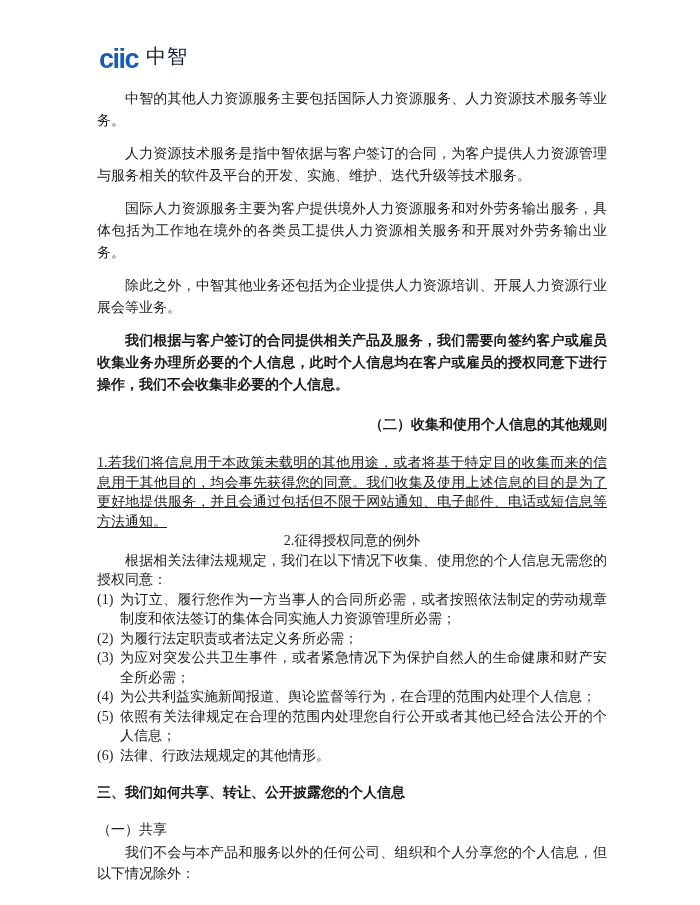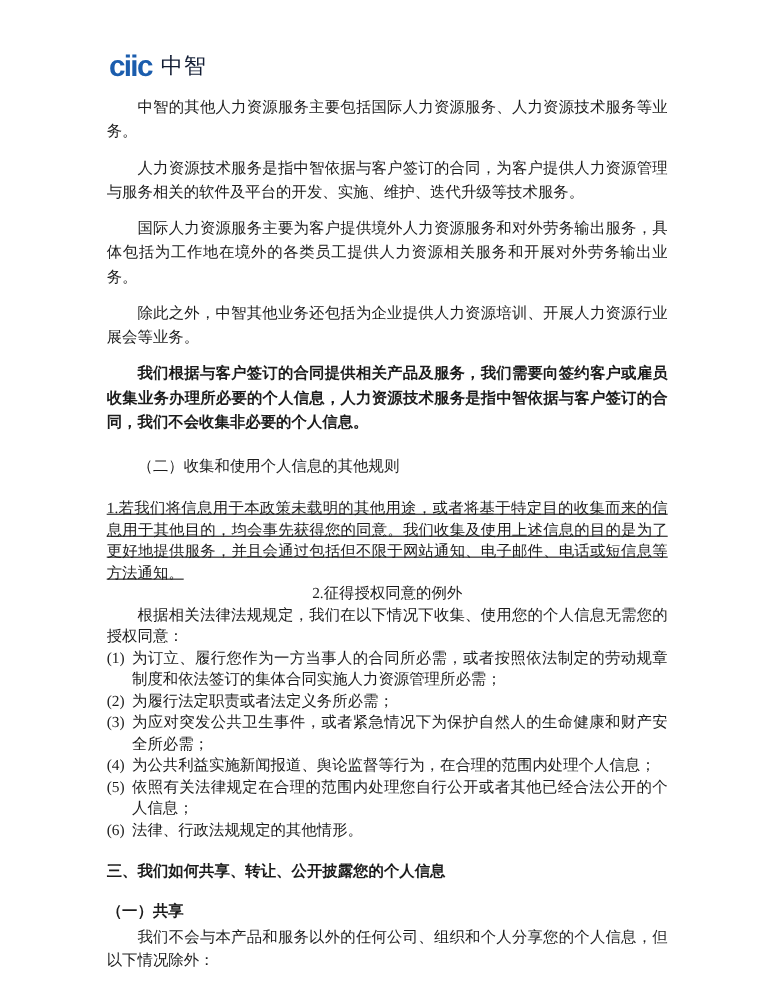--- a/index.html
+++ b/index.html
@@ -17,21 +17,21 @@
     width: 700px;
     height: 905px;
     padding: 46px 93px 0 97px;
     font-family: "Liberation Serif", "DejaVu Serif", serif;
     font-size: 14px;
     color: #1c1c1c;
     background: #ffffff;
   }
   .logo-row {
     display: flex;
-    align-items: center;
+    align-items: flex-start;
     gap: 8px;
     margin: 0 0 14px 2px;
     height: 28px;
   }
   .logo-latin {
     font-family: "Liberation Sans", "DejaVu Sans", sans-serif;
     font-weight: 700;
     font-size: 27px;
     line-height: 1;
     color: #1b5dad;
@@ -53,24 +53,25 @@
     margin-bottom: 11px;
   }
   .emphasis {
     line-height: 22px;
     text-indent: 2em;
     text-align: justify;
     font-weight: 700;
     margin-bottom: 0;
   }
   .h-sec2 {
-    font-weight: 400;
+    font-weight: 700;
     text-indent: 2em;
     line-height: 22px;
     margin: 18px 0 17px 0;
+    text-align: right;
   }
   .dense {
     line-height: 19.5px;
   }
   .rule1 {
     text-align: justify;
     text-decoration: underline;
   }
   .rule2-title {
     text-align: center;
@@ -89,21 +90,21 @@
   .exc-text {
     flex: 1;
     text-align: justify;
   }
   .h-sec3 {
     font-weight: 700;
     line-height: 22px;
     margin: 17px 0 0 0;
   }
   .h-share {
-    font-weight: 700;
+    font-weight: 400;
     line-height: 22px;
     margin: 15px 0 1px 0;
   }
   .share-para {
     text-indent: 2em;
     text-align: justify;
     line-height: 21px;
   }
 </style>
 </head>
@@ -114,21 +115,21 @@
   <div class="logo-row">
     <span class="logo-latin">ciic</span>
     <span class="logo-cn">中智</span>
   </div>
 
   <p class="intro">中智的其他人力资源服务主要包括国际人力资源服务、人力资源技术服务等业务。</p>
   <p class="intro">人力资源技术服务是指中智依据与客户签订的合同，为客户提供人力资源管理与服务相关的软件及平台的开发、实施、维护、迭代升级等技术服务。</p>
   <p class="intro">国际人力资源服务主要为客户提供境外人力资源服务和对外劳务输出服务，具体包括为工作地在境外的各类员工提供人力资源相关服务和开展对外劳务输出业务。</p>
   <p class="intro">除此之外，中智其他业务还包括为企业提供人力资源培训、开展人力资源行业展会等业务。</p>
 
-  <p class="emphasis">我们根据与客户签订的合同提供相关产品及服务，我们需要向签约客户或雇员收集业务办理所必要的个人信息，人力资源技术服务是指中智依据与客户签订的合同，我们不会收集非必要的个人信息。</p>
+  <p class="emphasis">我们根据与客户签订的合同提供相关产品及服务，我们需要向签约客户或雇员收集业务办理所必要的个人信息，此时个人信息均在客户或雇员的授权同意下进行操作，我们不会收集非必要的个人信息。</p>
 
   <p class="h-sec2">（二）收集和使用个人信息的其他规则</p>
 
   <div class="dense">
     <p class="rule1">1.若我们将信息用于本政策未载明的其他用途，或者将基于特定目的收集而来的信息用于其他目的，均会事先获得您的同意。我们收集及使用上述信息的目的是为了更好地提供服务，并且会通过包括但不限于网站通知、电子邮件、电话或短信息等方法通知。</p>
     <p class="rule2-title">2.征得授权同意的例外</p>
     <p class="rule2-intro">根据相关法律法规规定，我们在以下情况下收集、使用您的个人信息无需您的授权同意：</p>
 
     <div class="exc-row">
       <span class="exc-num">(1)</span>

